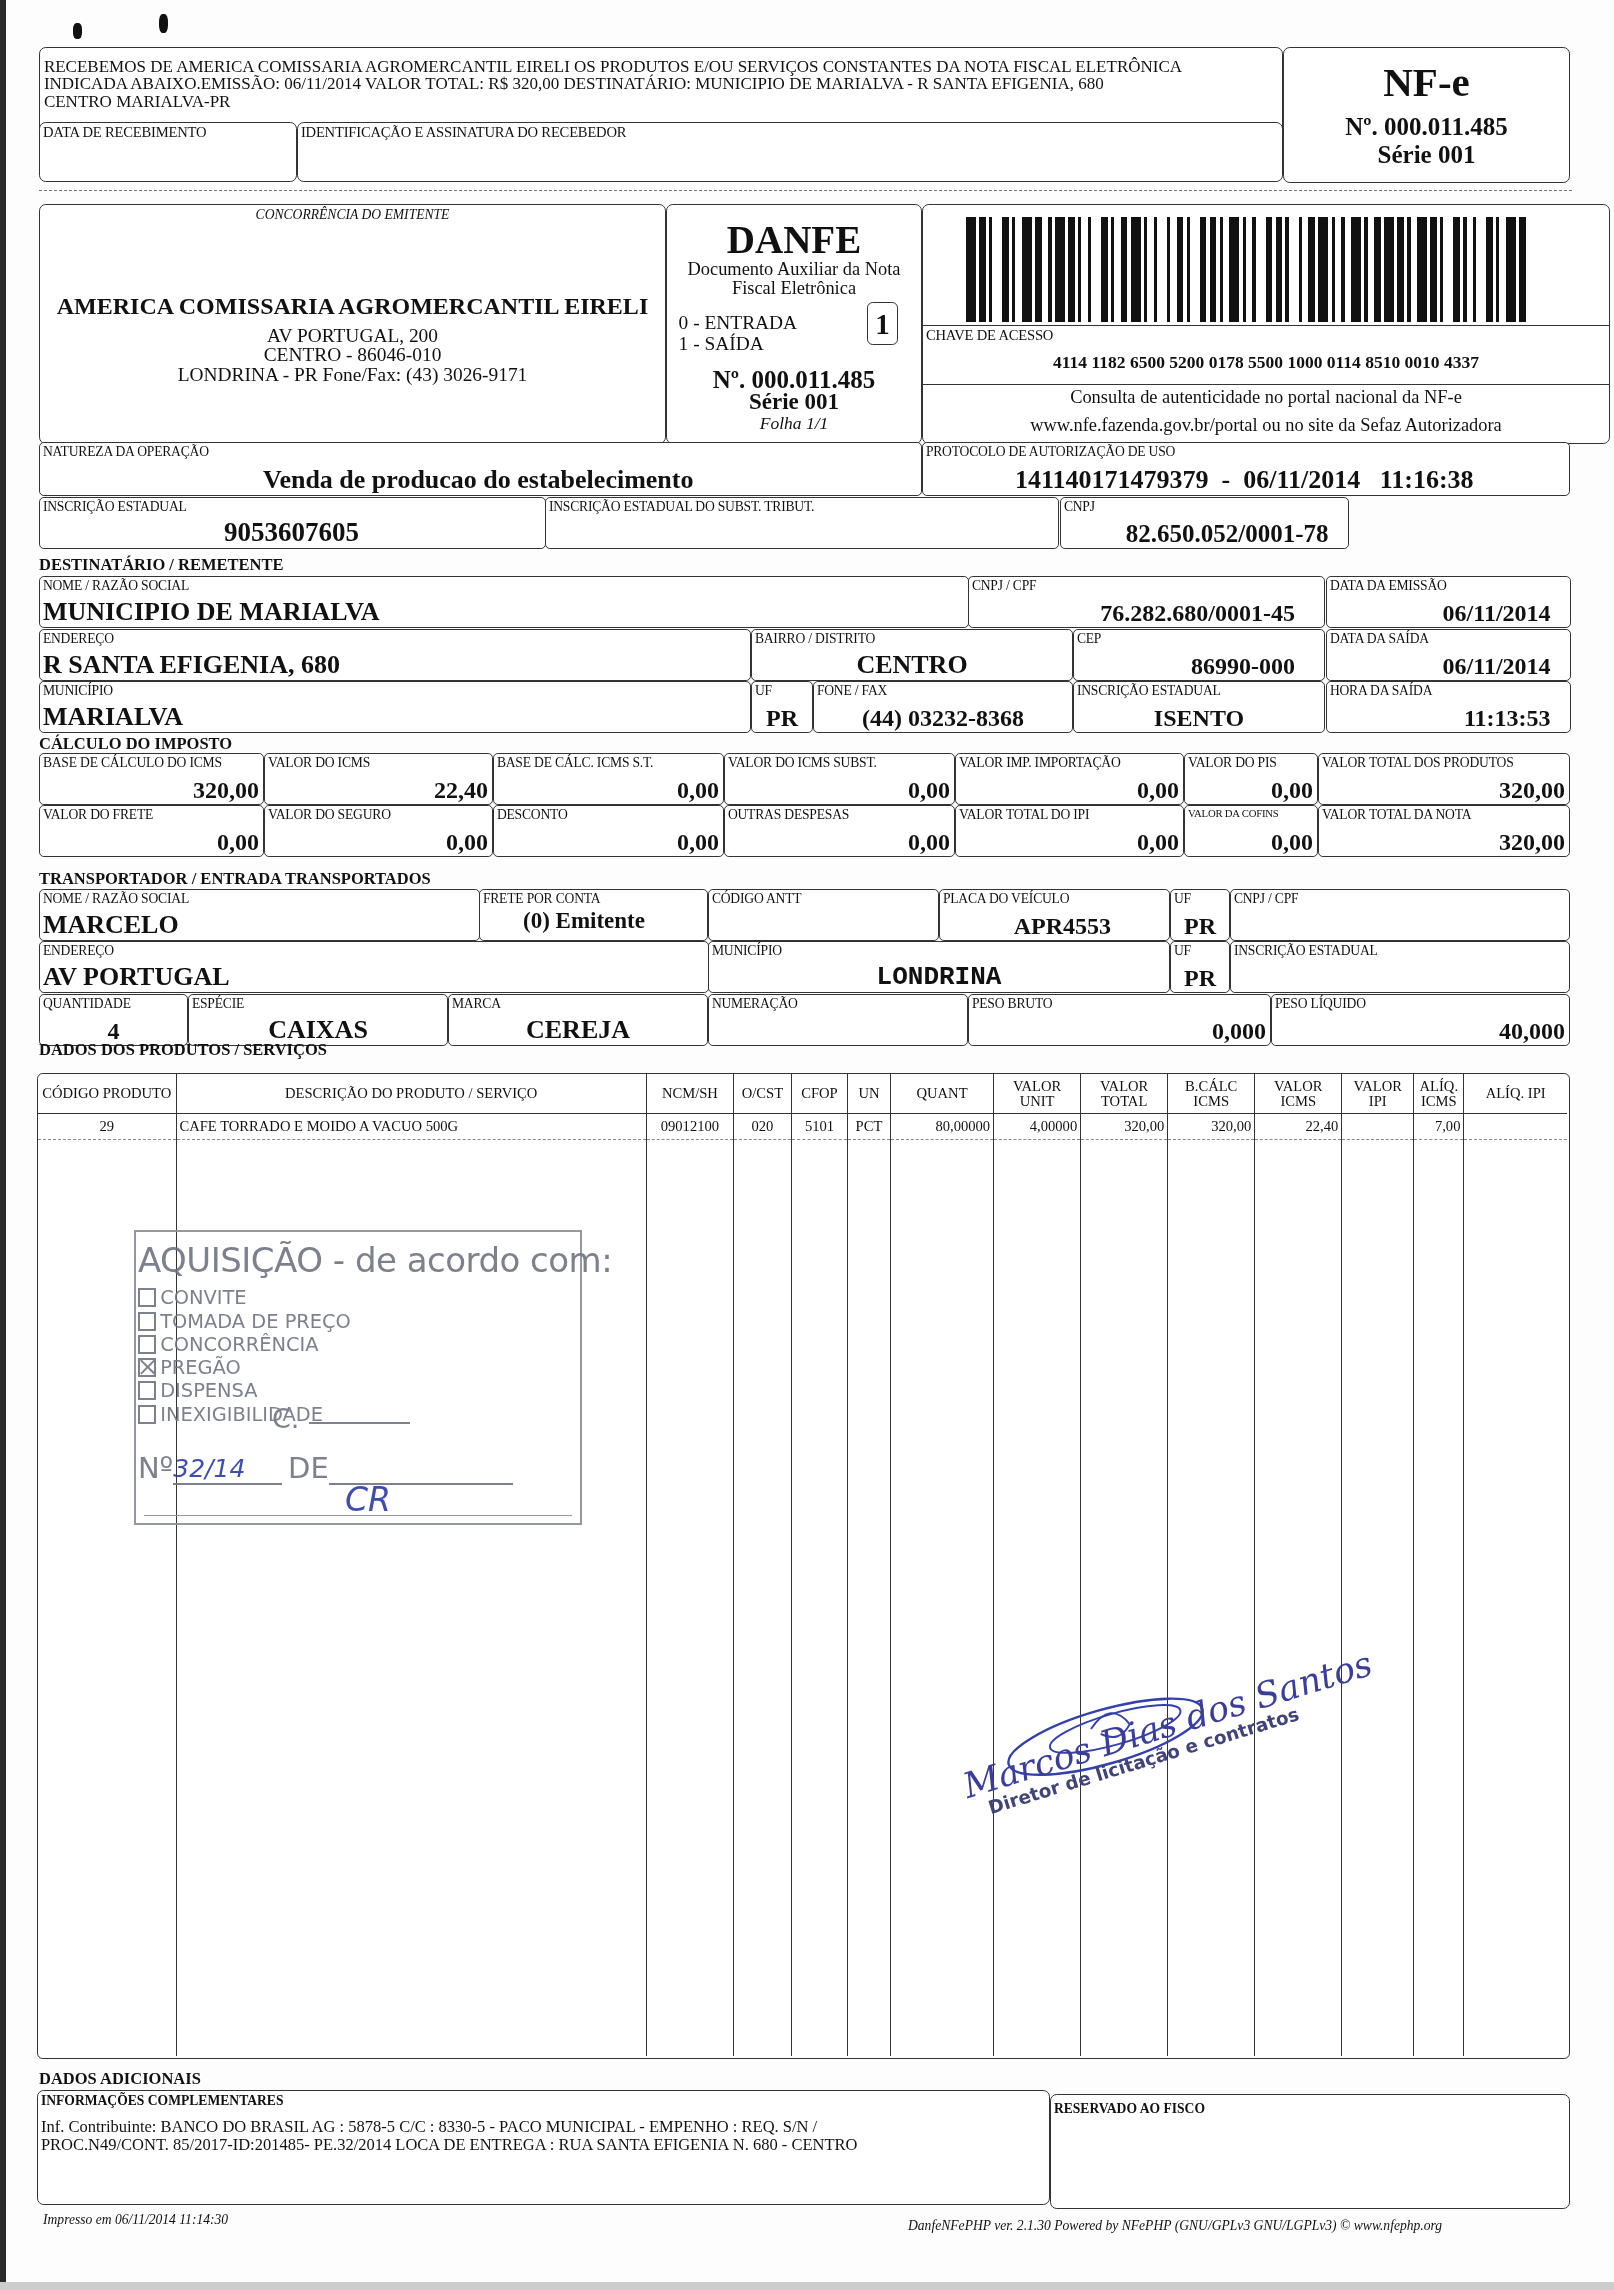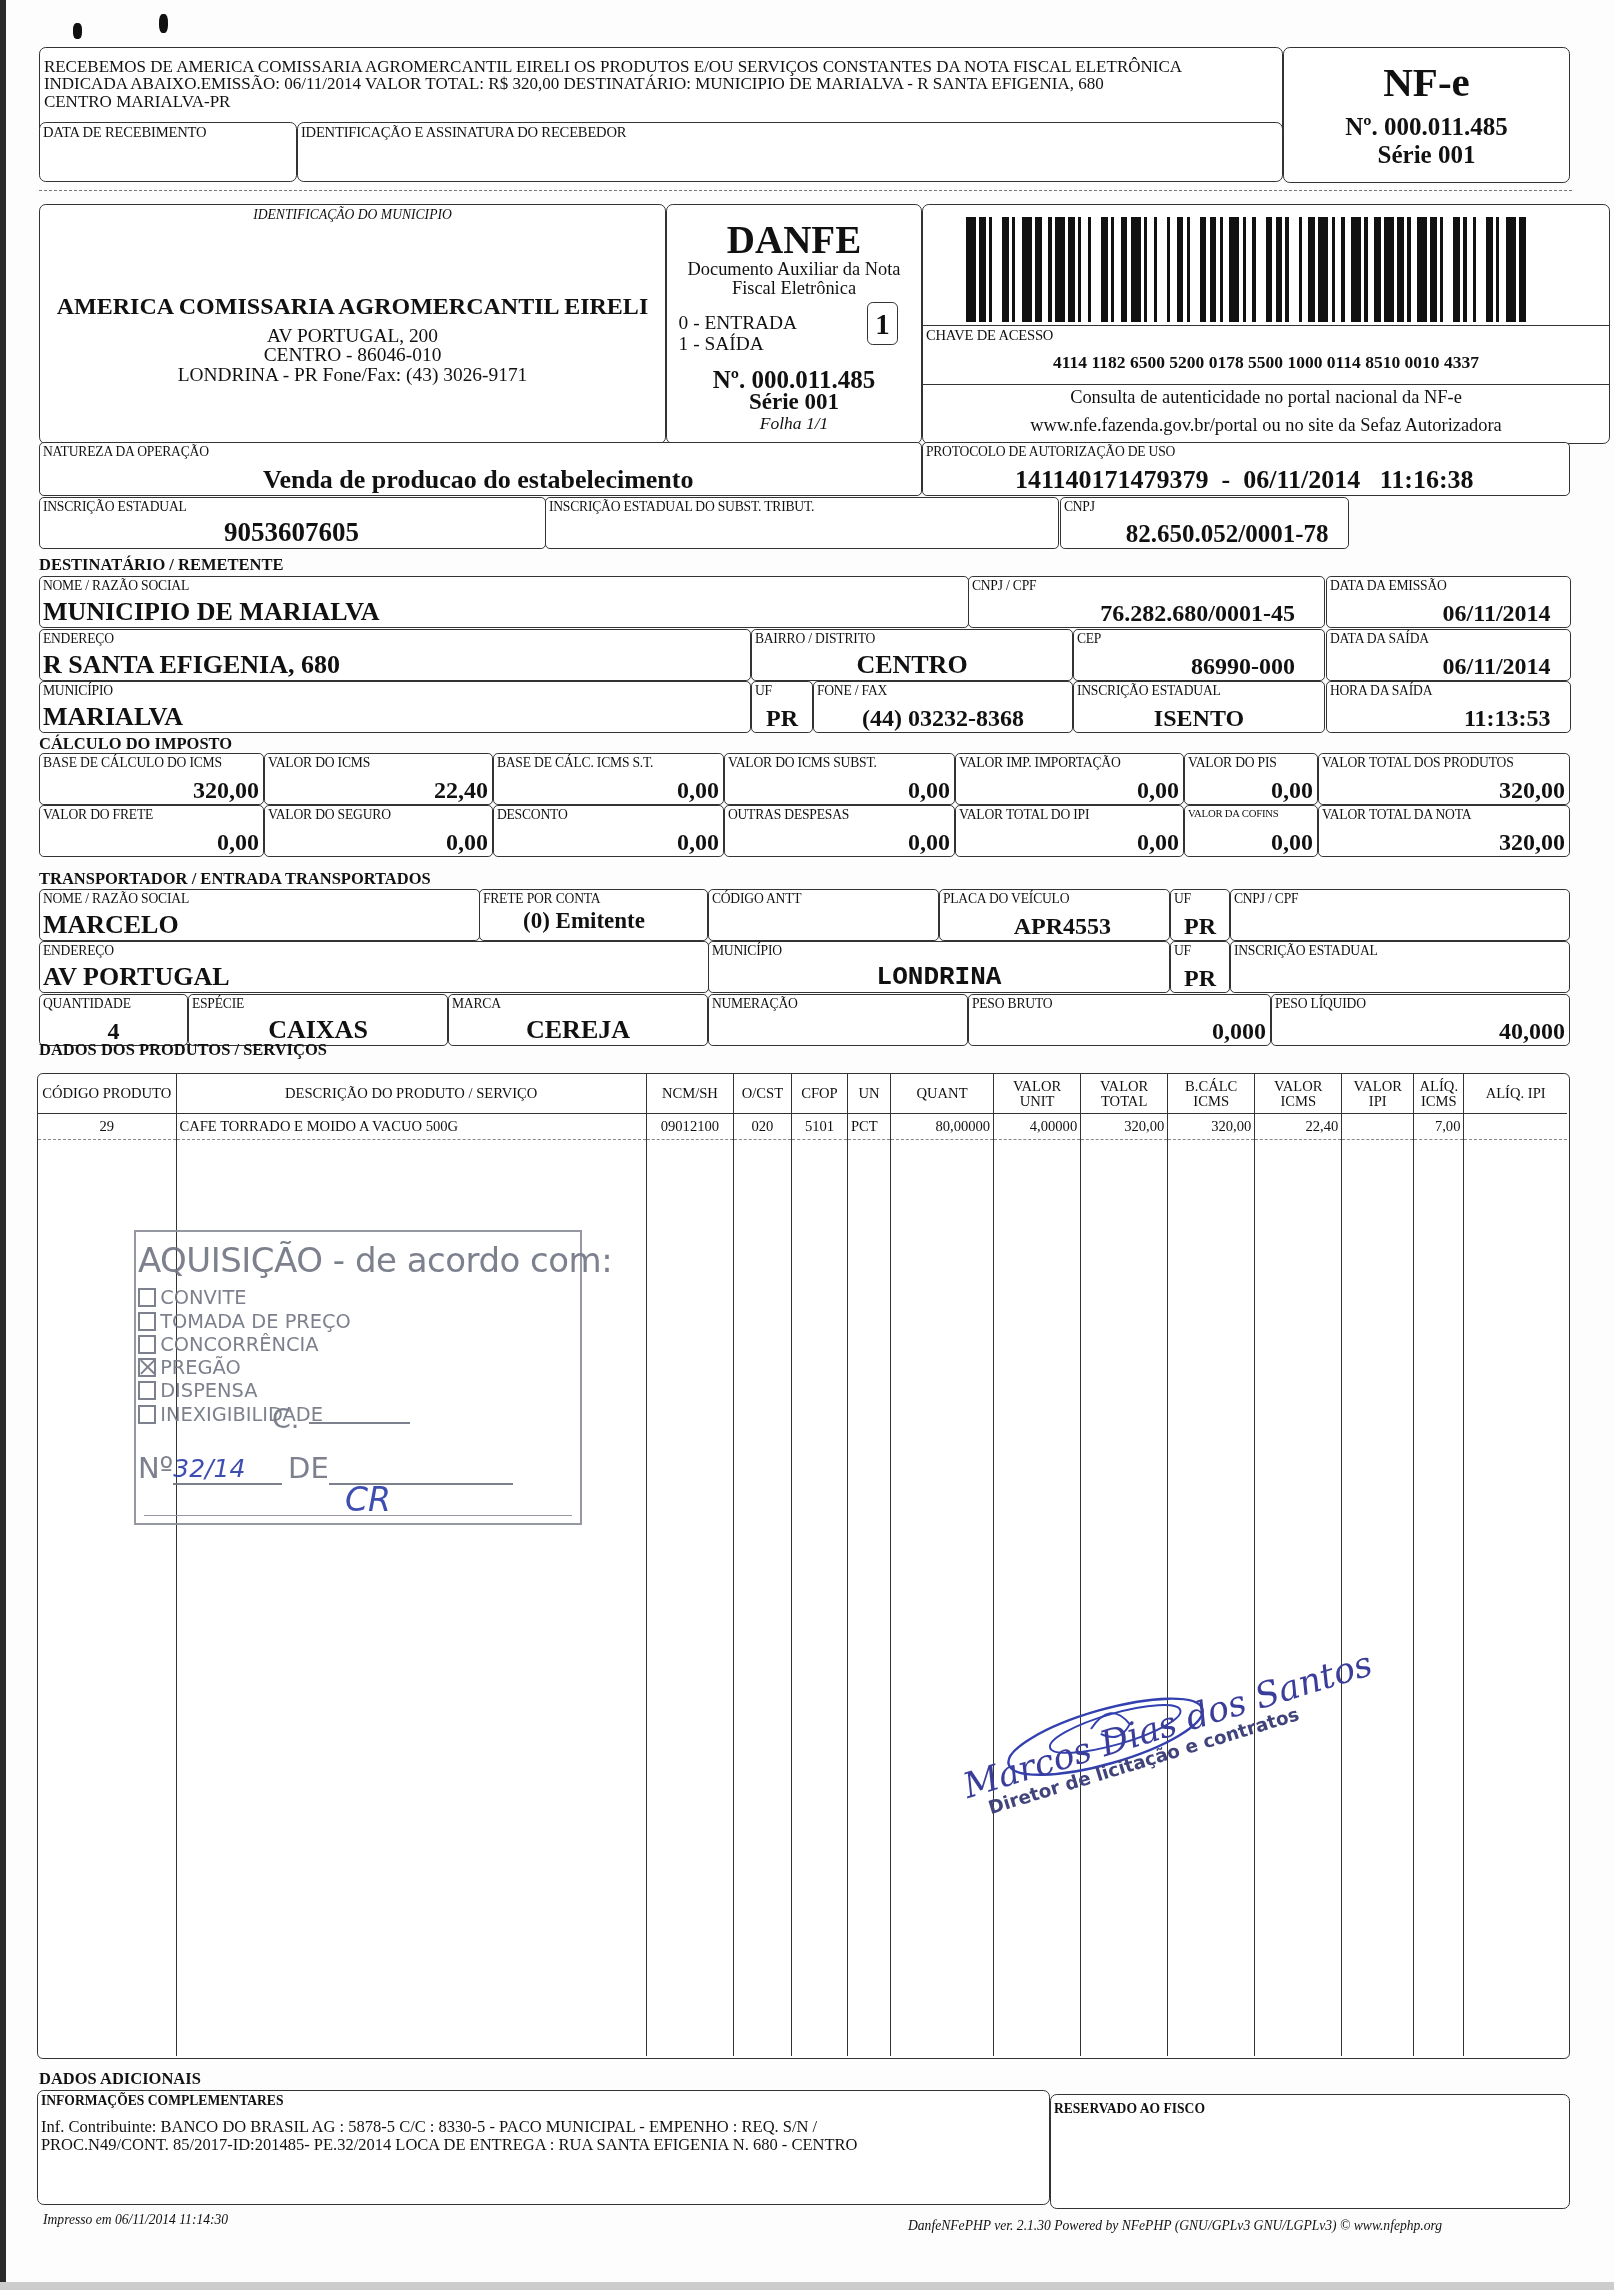--- a/index.html
+++ b/index.html
@@ -55,21 +55,21 @@
   <div class="lbl" style="font-size:14.6px;">IDENTIFICAÇÃO E ASSINATURA DO RECEBEDOR</div>
 </div>
 <div class="box" style="left:1283px;top:47px;width:287px;height:136px;text-align:center;">
   <div style="font-size:41px;font-weight:bold;margin-top:9.7px;">NF-e</div>
   <div style="font-size:25px;font-weight:bold;margin-top:7.8px;">Nº. 000.011.485</div>
   <div style="font-size:25px;font-weight:bold;">Série 001</div>
 </div>
 <div class="dashed" style="top:190px;"></div>
 
 <div class="box" style="left:39px;top:204px;width:627px;height:240px;text-align:center;">
-  <div style="font-style:italic;font-size:13.6px;margin-top:1.9px;">IDENTIFICAÇÃO DO MUNICIPIO</div>
+  <div style="font-style:italic;font-size:13.6px;margin-top:1.9px;">CONCORRÊNCIA DO EMITENTE</div>
   <div style="font-size:24px;font-weight:bold;margin-top:70px;">AMERICA COMISSARIA AGROMERCANTIL EIRELI</div>
   <div style="font-size:19.4px;line-height:19.4px;margin-top:5.8px;">AV PORTUGAL, 200</div>
   <div style="font-size:19.4px;line-height:19.4px;">CENTRO - 86046-010</div>
   <div style="font-size:19.4px;line-height:19.4px;">LONDRINA - PR Fone/Fax: (43) 3026-9171</div>
 </div>
 <div class="box" style="left:666px;top:204px;width:256px;height:240px;text-align:center;">
   <div style="font-size:39px;font-weight:bold;line-height:41px;margin-top:13.6px;">DANFE</div>
   <div style="font-size:18.4px;line-height:19.4px;">Documento Auxiliar da Nota</div>
   <div style="font-size:18.4px;line-height:19.4px;">Fiscal Eletrônica</div>
   <div class="abs" style="left:11.6px;top:107px;text-align:left;font-size:19.4px;line-height:21.3px;">
@@ -424,21 +424,21 @@
           <th>ALÍQ. IPI</th>
         </tr>
       </thead>
     <tbody id="prod-body">
         <tr>
           <td style="text-align: center;">29</td>
           <td style="text-align: left;">CAFE TORRADO E MOIDO A VACUO 500G</td>
           <td style="text-align: center;">09012100</td>
           <td style="text-align: center;">020</td>
           <td style="text-align: center;">5101</td>
-          <td style="text-align: left; margin-top: 28px;">PCT</td>
+          <td style="text-align: center; margin-top: 28px;">PCT</td>
           <td style="text-align: right;">80,00000</td>
           <td style="text-align: right;">4,00000</td>
           <td style="text-align: right;">320,00</td>
           <td style="text-align: right;">320,00</td>
           <td style="text-align: right;">22,40</td>
           <td style="text-align: right;"></td>
           <td style="text-align: right;">7,00</td>
           <td style="text-align: right;"></td>
         </tr>
         <tr class="filler">

